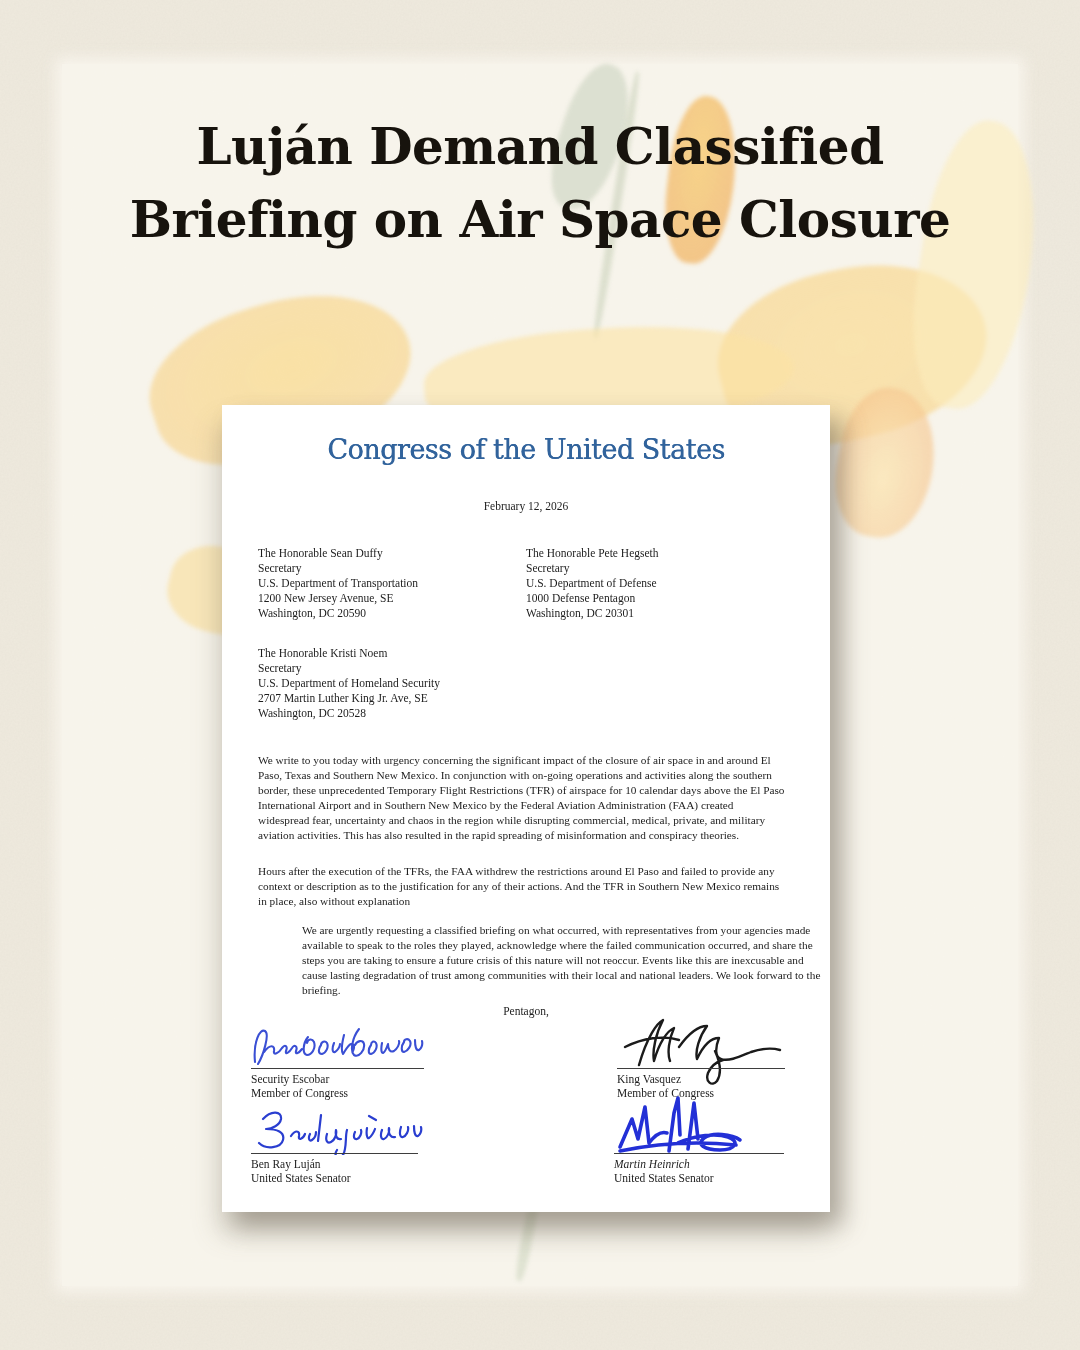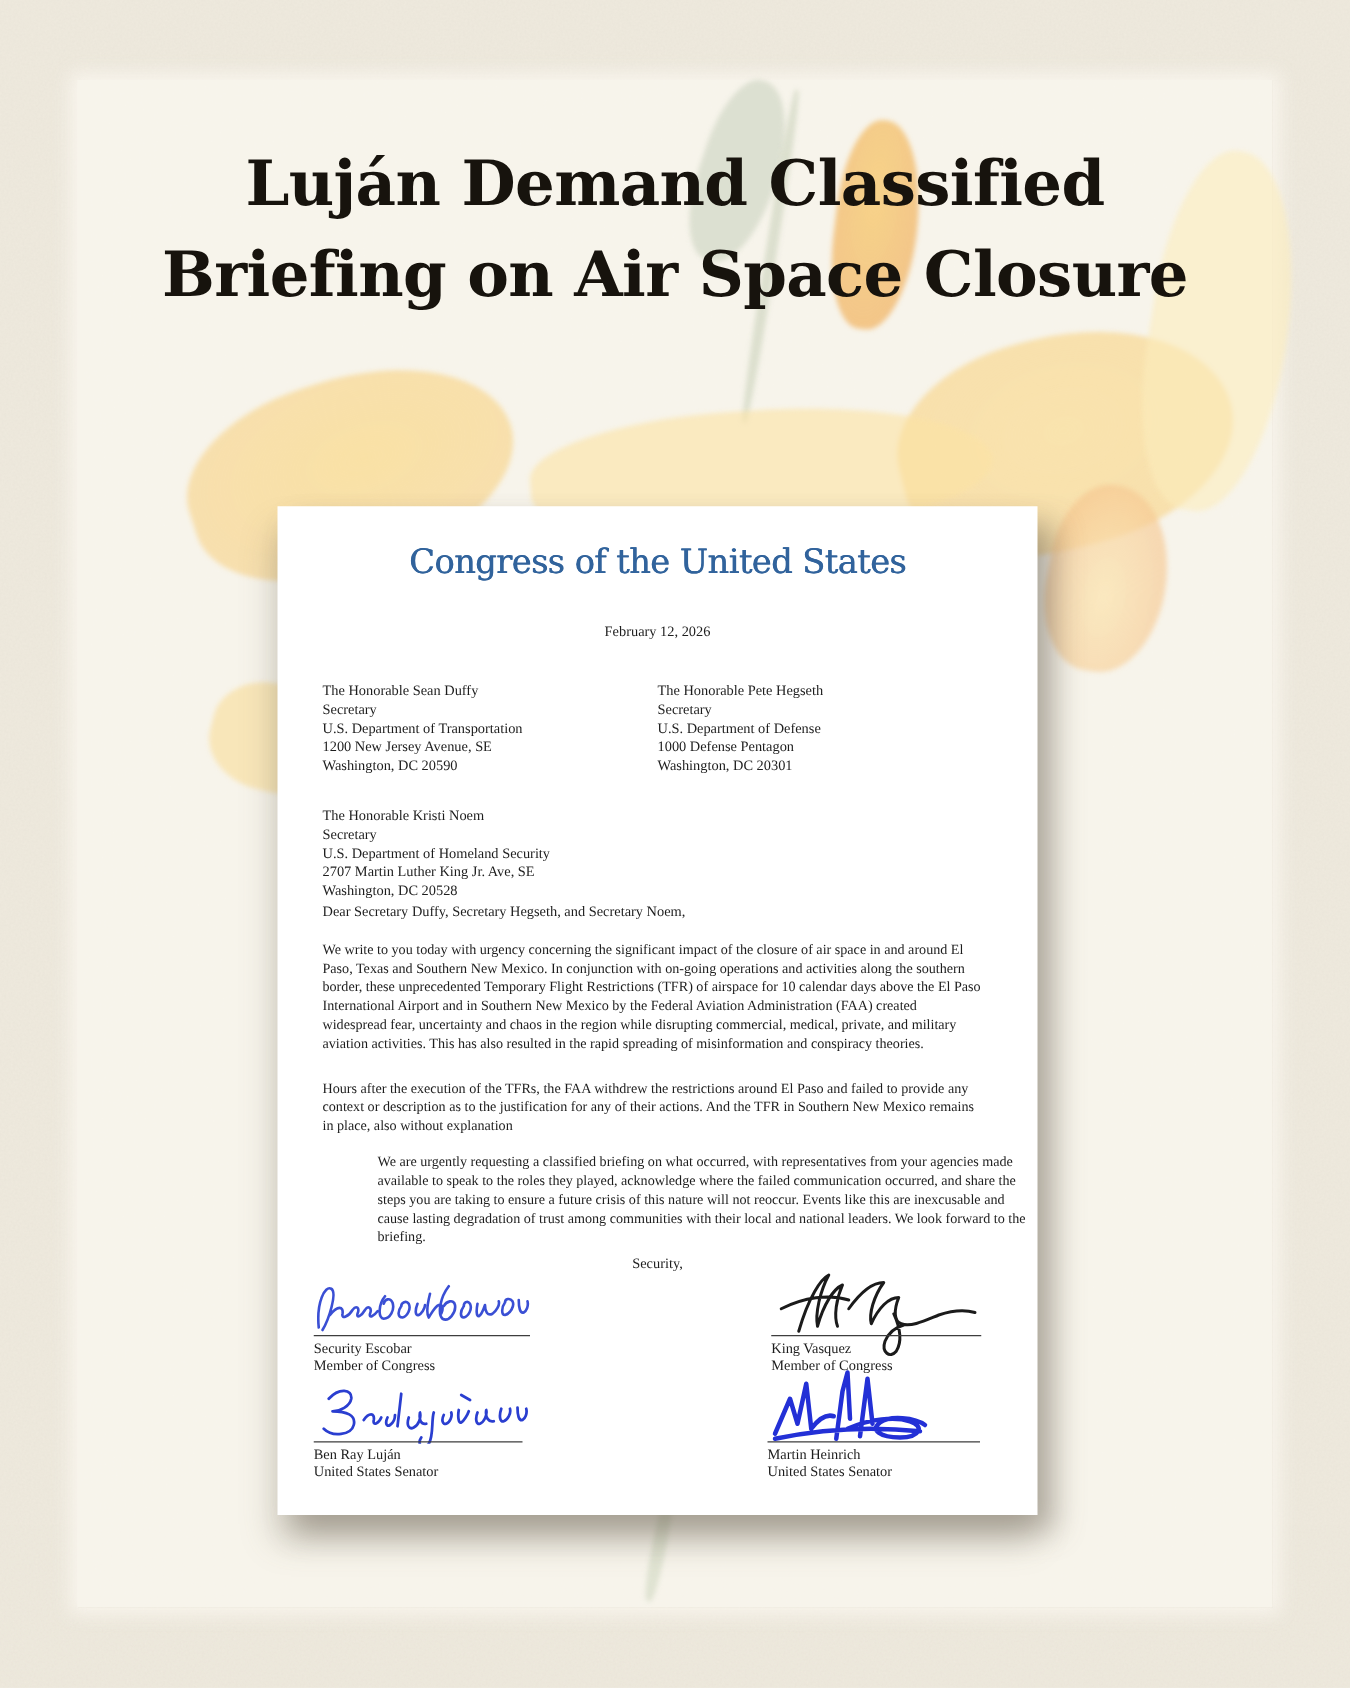--- a/index.html
+++ b/index.html
@@ -118,27 +118,26 @@
 Secretary
 U.S. Department of Defense
 1000 Defense Pentagon
 Washington, DC 20301</div>
     <div class="addr addr3">The Honorable Kristi Noem
 Secretary
 U.S. Department of Homeland Security
 2707 Martin Luther King Jr. Ave, SE
 Washington, DC 20528</div>
 
-    <div class="salut">Dear Secretary Duffy, Secretary Hegseth, and Secretary Noem,</div>
 
     <div class="para para1">We write to you today with urgency concerning the significant impact of the closure of air space in and around El Paso, Texas and Southern New Mexico. In conjunction with on-going operations and activities along the southern border, these unprecedented Temporary Flight Restrictions (TFR) of airspace for 10 calendar days above the El Paso International Airport and in Southern New Mexico by the Federal Aviation Administration (FAA) created widespread fear, uncertainty and chaos in the region while disrupting commercial, medical, private, and military aviation activities. This has also resulted in the rapid spreading of misinformation and conspiracy theories.</div>
     <div class="para para2">Hours after the execution of the TFRs, the FAA withdrew the restrictions around El Paso and failed to provide any context or description as to the justification for any of their actions. And the TFR in Southern New Mexico remains in place, also without explanation</div>
     <div class="para para3">We are urgently requesting a classified briefing on what occurred, with representatives from your agencies made available to speak to the roles they played, acknowledge where the failed communication occurred, and share the steps you are taking to ensure a future crisis of this nature will not reoccur. Events like this are inexcusable and cause lasting degradation of trust among communities with their local and national leaders. We look forward to the briefing.</div>
 
-    <div class="closing">Security,</div>
+    <div class="closing">Pentagon,</div>
 
     <div class="sigblock sb1">
       <svg width="173" height="50" viewBox="0 0 173 50">
         <path fill="none" stroke-width="2.1" stroke-linecap="round" stroke-linejoin="round" d="M4 42 C2 22 9 8 14 11 C19 14 12 36 7 44 M13 32 C19 24 24 25 23 31 C22 36 28 33 31 28 C34 24 37 26 35 31 C34 35 38 33 41 28 C43 24 47 26 45 31 C44 35 48 33 51 29 M57 17 C52 23 51 34 56 35 C61 35 65 28 63 22 C61 18 57 19 56 23 M70 25 C67 29 67 34 71 34 C75 33 78 27 76 23 C74 20 70 22 70 25 M83 23 C81 28 81 33 84 32 C86 31 89 27 89 24 M93 15 C91 23 90 31 92 34 C94 31 97 25 100 24 C103 23 104 27 102 31 M108 9 C101 18 99 31 103 35 C108 38 114 30 113 24 C112 19 106 21 104 25 M120 25 C117 29 117 34 120 34 C124 33 127 27 125 23 C123 20 120 22 120 25 M131 23 C130 28 130 33 132 33 C134 32 136 27 137 24 C137 29 139 33 143 31 C146 29 149 24 148 21 M153 22 C150 26 150 32 153 32 C157 31 161 25 159 21 C157 18 153 19 153 22 M164 20 C164 26 165 31 168 30 C170 29 172 25 171 21" stroke="#3a4fd4"></path>
       </svg>
       <div class="sigline"></div>
       <div class="signame" style="top:52px;">Security Escobar</div>
       <div class="signame" style="top:66px;">Member of Congress</div>
     </div>
 
@@ -158,18 +157,18 @@
       <div class="sigline"></div>
       <div class="signame" style="top:52px;">Ben Ray Luján</div>
       <div class="signame" style="top:66px;">United States Senator</div>
     </div>
 
     <div class="sigblock sb4">
       <svg width="173" height="62" viewBox="0 0 173 62">
         <path fill="none" stroke-width="3.6" stroke-linecap="round" stroke-linejoin="round" d="M6 54 L18 26 L24 46 L31 14 L35 50 M35 50 C41 42 47 38 53 40 M55 58 L60 20 L64 5 L66 42 M74 56 L80 10 L84 46 M64 50 C82 42 102 40 114 44 C126 48 122 57 106 57 C90 57 82 51 90 45 C98 39 118 41 126 47 M6 58 C44 50 84 48 122 52" stroke="#2330d6"></path>
       </svg>
       <div class="sigline"></div>
-      <div class="signame" style="top:64px;">Martin Heinrich</div>
+      <div class="signame" style="top:64px;font-style:italic;">Martin Heinrich</div>
       <div class="signame" style="top:78px;">United States Senator</div>
     </div>
 
   </div>
 </div>
 
 </body></html>

